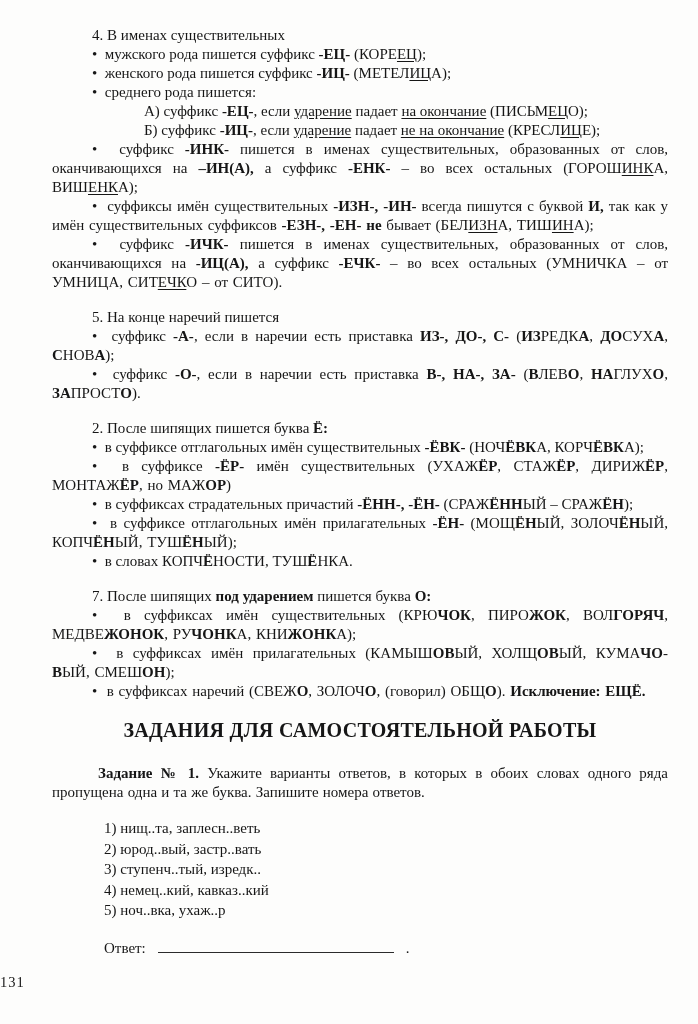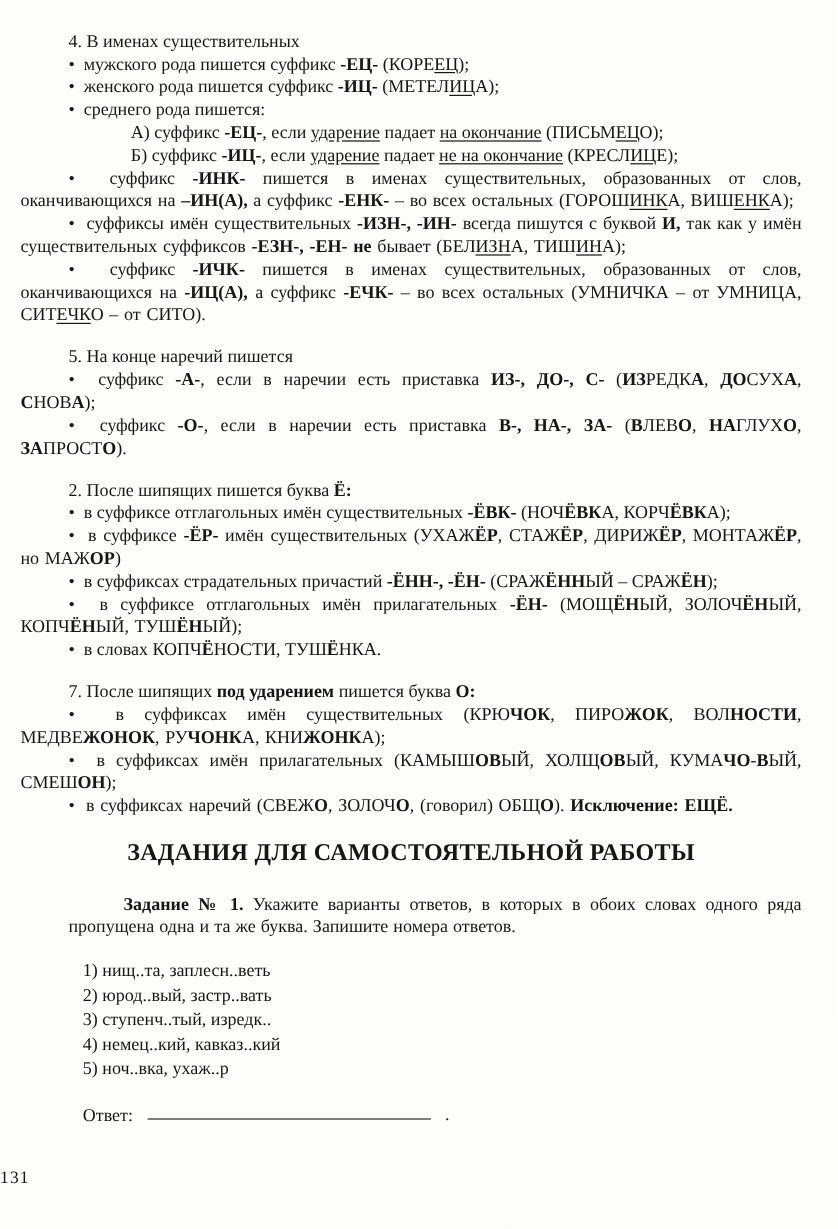--- a/index.html
+++ b/index.html
@@ -1,40 +1,40 @@
 <!DOCTYPE html>
 <html><head>
 <meta charset="utf-8">
 <style>
   html,body{margin:0;padding:0;background:#ffffff;}
   .page{
     position:relative;
     width:698px;height:1024px;
     background:#fdfdfc;
     box-sizing:border-box;
-    padding:26px 30px 0 17px;
+    padding:26px 30px 0 52px;
     font-family:"Liberation Serif","DejaVu Serif",serif;
     font-size:15px;
     line-height:19px;
     color:#161616;
     overflow:hidden;
   }
   .blk{min-height:19px;}
   .bold{font-weight:bold;}
   .und{text-decoration:underline;text-underline-offset:2px;text-align:right;}
   .item{padding-left:40px;}
   .bullet{padding-left:40px;}
   .sub{padding-left:92px;}
   .bulletp{text-align:justify;text-indent:40px;word-spacing:1px;}
   .gap{margin-top:16px;}
   .heading{
     text-align:center;font-weight:bold;font-size:20px;
     margin-top:20px;letter-spacing:.3px;
   }
-  .task-wrap{margin-top:24px;margin-left:40px;}
+  .task-wrap{margin-top:24px;}
   .taskp{text-align:justify;text-indent:46px;word-spacing:.5px;}
   .options{margin-top:16px;}
   .opt{padding-left:52px;line-height:20.5px;}
   .answer-row{margin-top:18px;padding-left:52px;}
   .answer-line{
     display:inline-block;width:236px;height:.85em;
     border-bottom:1.2px solid #2b2b2b;margin-left:12px;
   }
   .answer-period{margin-left:12px;}
   .pagenum{
@@ -60,21 +60,21 @@
       <div class="blk item gap"><span>5. На конце наречий пишется</span></div>
       <div class="blk bulletp"><span>•&nbsp;&nbsp;суффикс </span><span class="bold">-А-</span><span>, если в наречии есть приставка </span><span class="bold">ИЗ-, ДО-, С-</span><span> (</span><span class="bold">ИЗ</span><span>РЕДК</span><span class="bold">А</span><span>, </span><span class="bold">ДО</span><span>СУХ</span><span class="bold">А</span><span>, </span><span class="bold">С</span><span>НОВ</span><span class="bold">А</span><span>);</span></div>
       <div class="blk bulletp"><span>•&nbsp;&nbsp;суффикс </span><span class="bold">-О-</span><span>, если в наречии есть приставка </span><span class="bold">В-, НА-, ЗА-</span><span> (</span><span class="bold">В</span><span>ЛЕВ</span><span class="bold">О</span><span>, </span><span class="bold">НА</span><span>ГЛУХ</span><span class="bold">О</span><span>, </span><span class="bold">ЗА</span><span>ПРОСТ</span><span class="bold">О</span><span>).</span></div>
       <div class="blk item gap"><span>2. После шипящих пишется буква </span><span class="bold">Ё:</span></div>
       <div class="blk bullet"><span>•&nbsp;&nbsp;в суффиксе отглагольных имён существительных </span><span class="bold">-ЁВК-</span><span> (НОЧ</span><span class="bold">ЁВК</span><span>А, КОРЧ</span><span class="bold">ЁВК</span><span>А);</span></div>
       <div class="blk bulletp"><span>•&nbsp;&nbsp;в суффиксе </span><span class="bold">-ЁР-</span><span> имён существительных (УХАЖ</span><span class="bold">ЁР</span><span>, СТАЖ</span><span class="bold">ЁР</span><span>, ДИРИЖ</span><span class="bold">ЁР</span><span>, МОНТАЖ</span><span class="bold">ЁР</span><span>, но МАЖ</span><span class="bold">ОР</span><span>)</span></div>
       <div class="blk bullet"><span>•&nbsp;&nbsp;в суффиксах страдательных причастий </span><span class="bold">-ЁНН-, -ЁН-</span><span> (СРАЖ</span><span class="bold">ЁНН</span><span>ЫЙ – СРАЖ</span><span class="bold">ЁН</span><span>);</span></div>
       <div class="blk bulletp"><span>•&nbsp;&nbsp;в суффиксе отглагольных имён прилагательных </span><span class="bold">-ЁН-</span><span> (МОЩ</span><span class="bold">ЁН</span><span>ЫЙ, ЗОЛОЧ</span><span class="bold">ЁН</span><span>ЫЙ, КОПЧ</span><span class="bold">ЁН</span><span>ЫЙ, ТУШ</span><span class="bold">ЁН</span><span>ЫЙ);</span></div>
       <div class="blk bullet"><span>•&nbsp;&nbsp;в словах КОПЧ</span><span class="bold">Ё</span><span>НОСТИ, ТУШ</span><span class="bold">Ё</span><span>НКА.</span></div>
       <div class="blk item gap"><span>7. После шипящих </span><span class="bold">под ударением</span><span> пишется буква </span><span class="bold">О:</span></div>
-      <div class="blk bulletp"><span>•&nbsp;&nbsp;в суффиксах имён существительных (КРЮ</span><span class="bold">ЧОК</span><span>, ПИРО</span><span class="bold">ЖОК</span><span>, ВОЛ</span><span class="bold">НОСТИ</span><span>, МЕДВЕ</span><span class="bold">ЖОНОК</span><span>, РУ</span><span class="bold">ЧОНК</span><span>А, КНИ</span><span class="bold">ЖОНК</span><span>А);</span></div>
+      <div class="blk bulletp"><span>•&nbsp;&nbsp;в суффиксах имён существительных (КРЮ</span><span class="bold">ЧОК</span><span>, ПИРО</span><span class="bold">ЖОК</span><span>, ВОЛ</span><span class="bold">ГОРЯЧ</span><span>, МЕДВЕ</span><span class="bold">ЖОНОК</span><span>, РУ</span><span class="bold">ЧОНК</span><span>А, КНИ</span><span class="bold">ЖОНК</span><span>А);</span></div>
       <div class="blk bulletp"><span>•&nbsp;&nbsp;в суффиксах имён прилагательных (КАМЫШ</span><span class="bold">ОВ</span><span>ЫЙ, ХОЛЩ</span><span class="bold">ОВ</span><span>ЫЙ, КУМА</span><span class="bold">ЧО</span><span>-</span><span class="bold">В</span><span>ЫЙ, СМЕШ</span><span class="bold">ОН</span><span>);</span></div>
       <div class="blk bulletp"><span>•&nbsp;&nbsp;в суффиксах наречий (СВЕЖ</span><span class="bold">О</span><span>, ЗОЛОЧ</span><span class="bold">О</span><span>, (говорил) ОБЩ</span><span class="bold">О</span><span>). </span><span class="bold">Исключение:</span><span> </span><span class="bold">ЕЩЁ.</span></div>
     </div>
 
   <div class="heading">ЗАДАНИЯ ДЛЯ САМОСТОЯТЕЛЬНОЙ РАБОТЫ</div>
 
   <div class="task-wrap">
       <div class="blk taskp"><span class="bold">Задание № 1.</span><span> Укажите варианты ответов, в которых в обоих словах одного ряда пропущена одна и та же буква. Запишите номера ответов.</span></div>
     </div>
 

